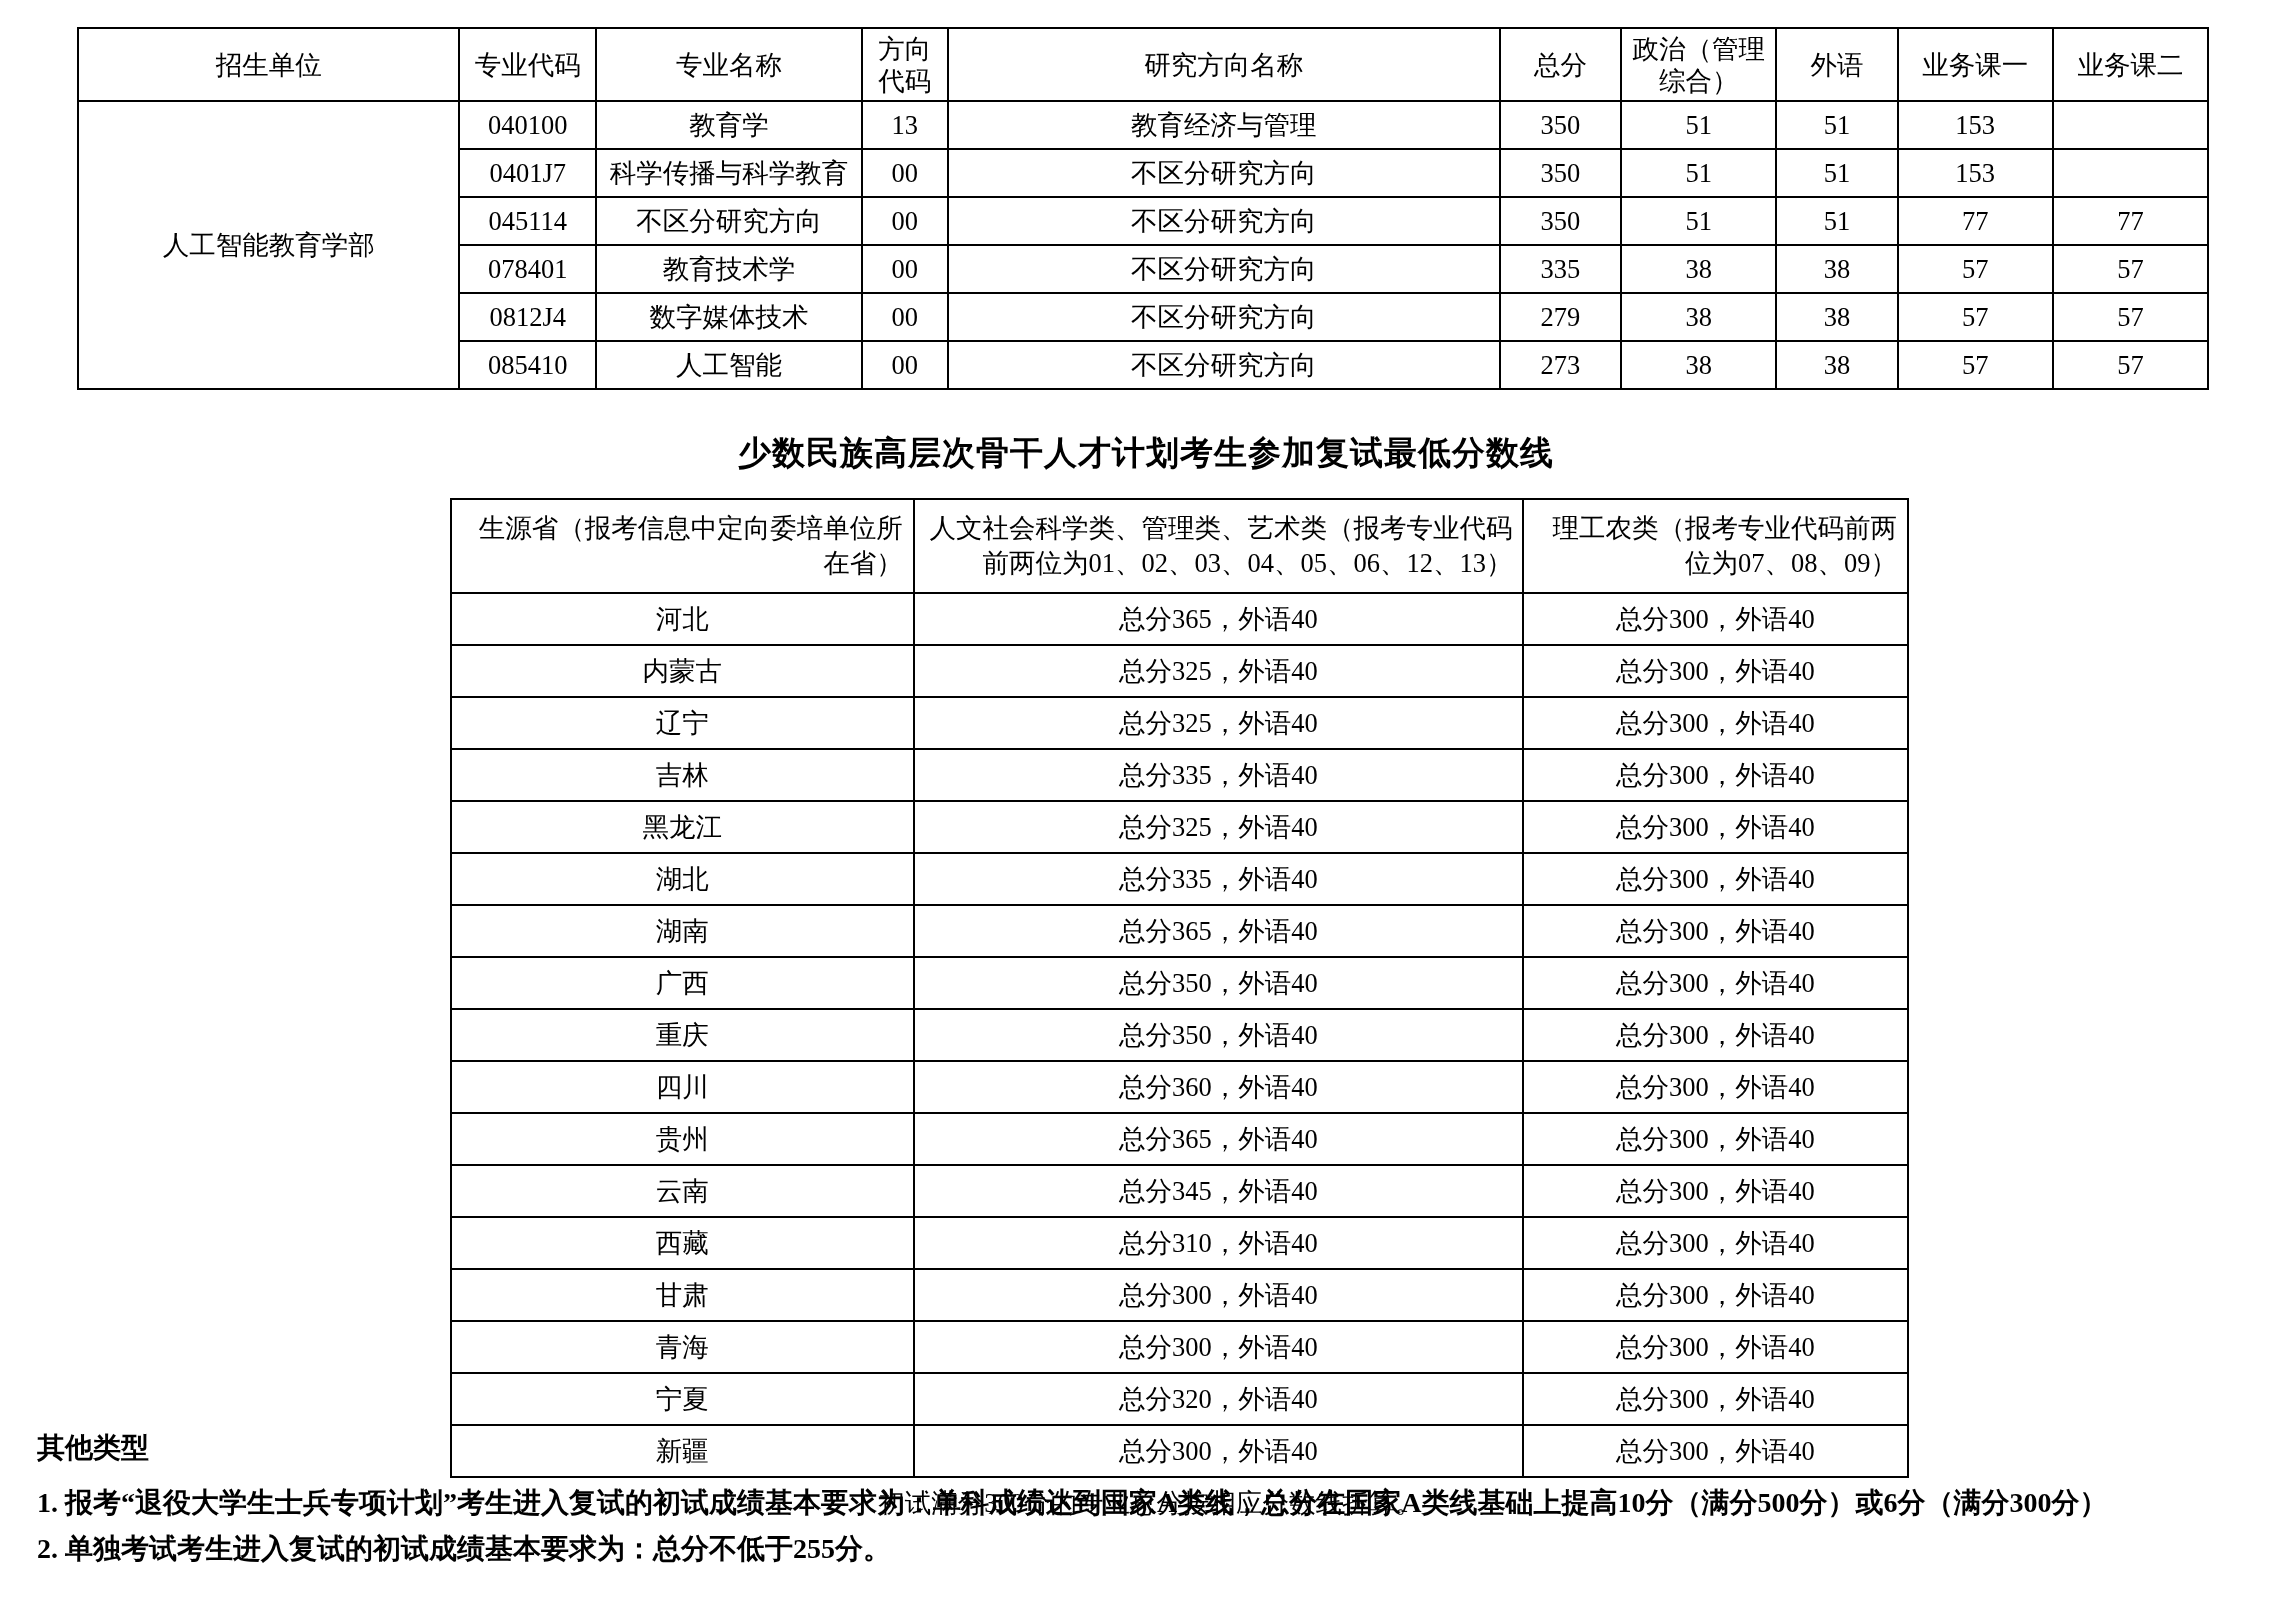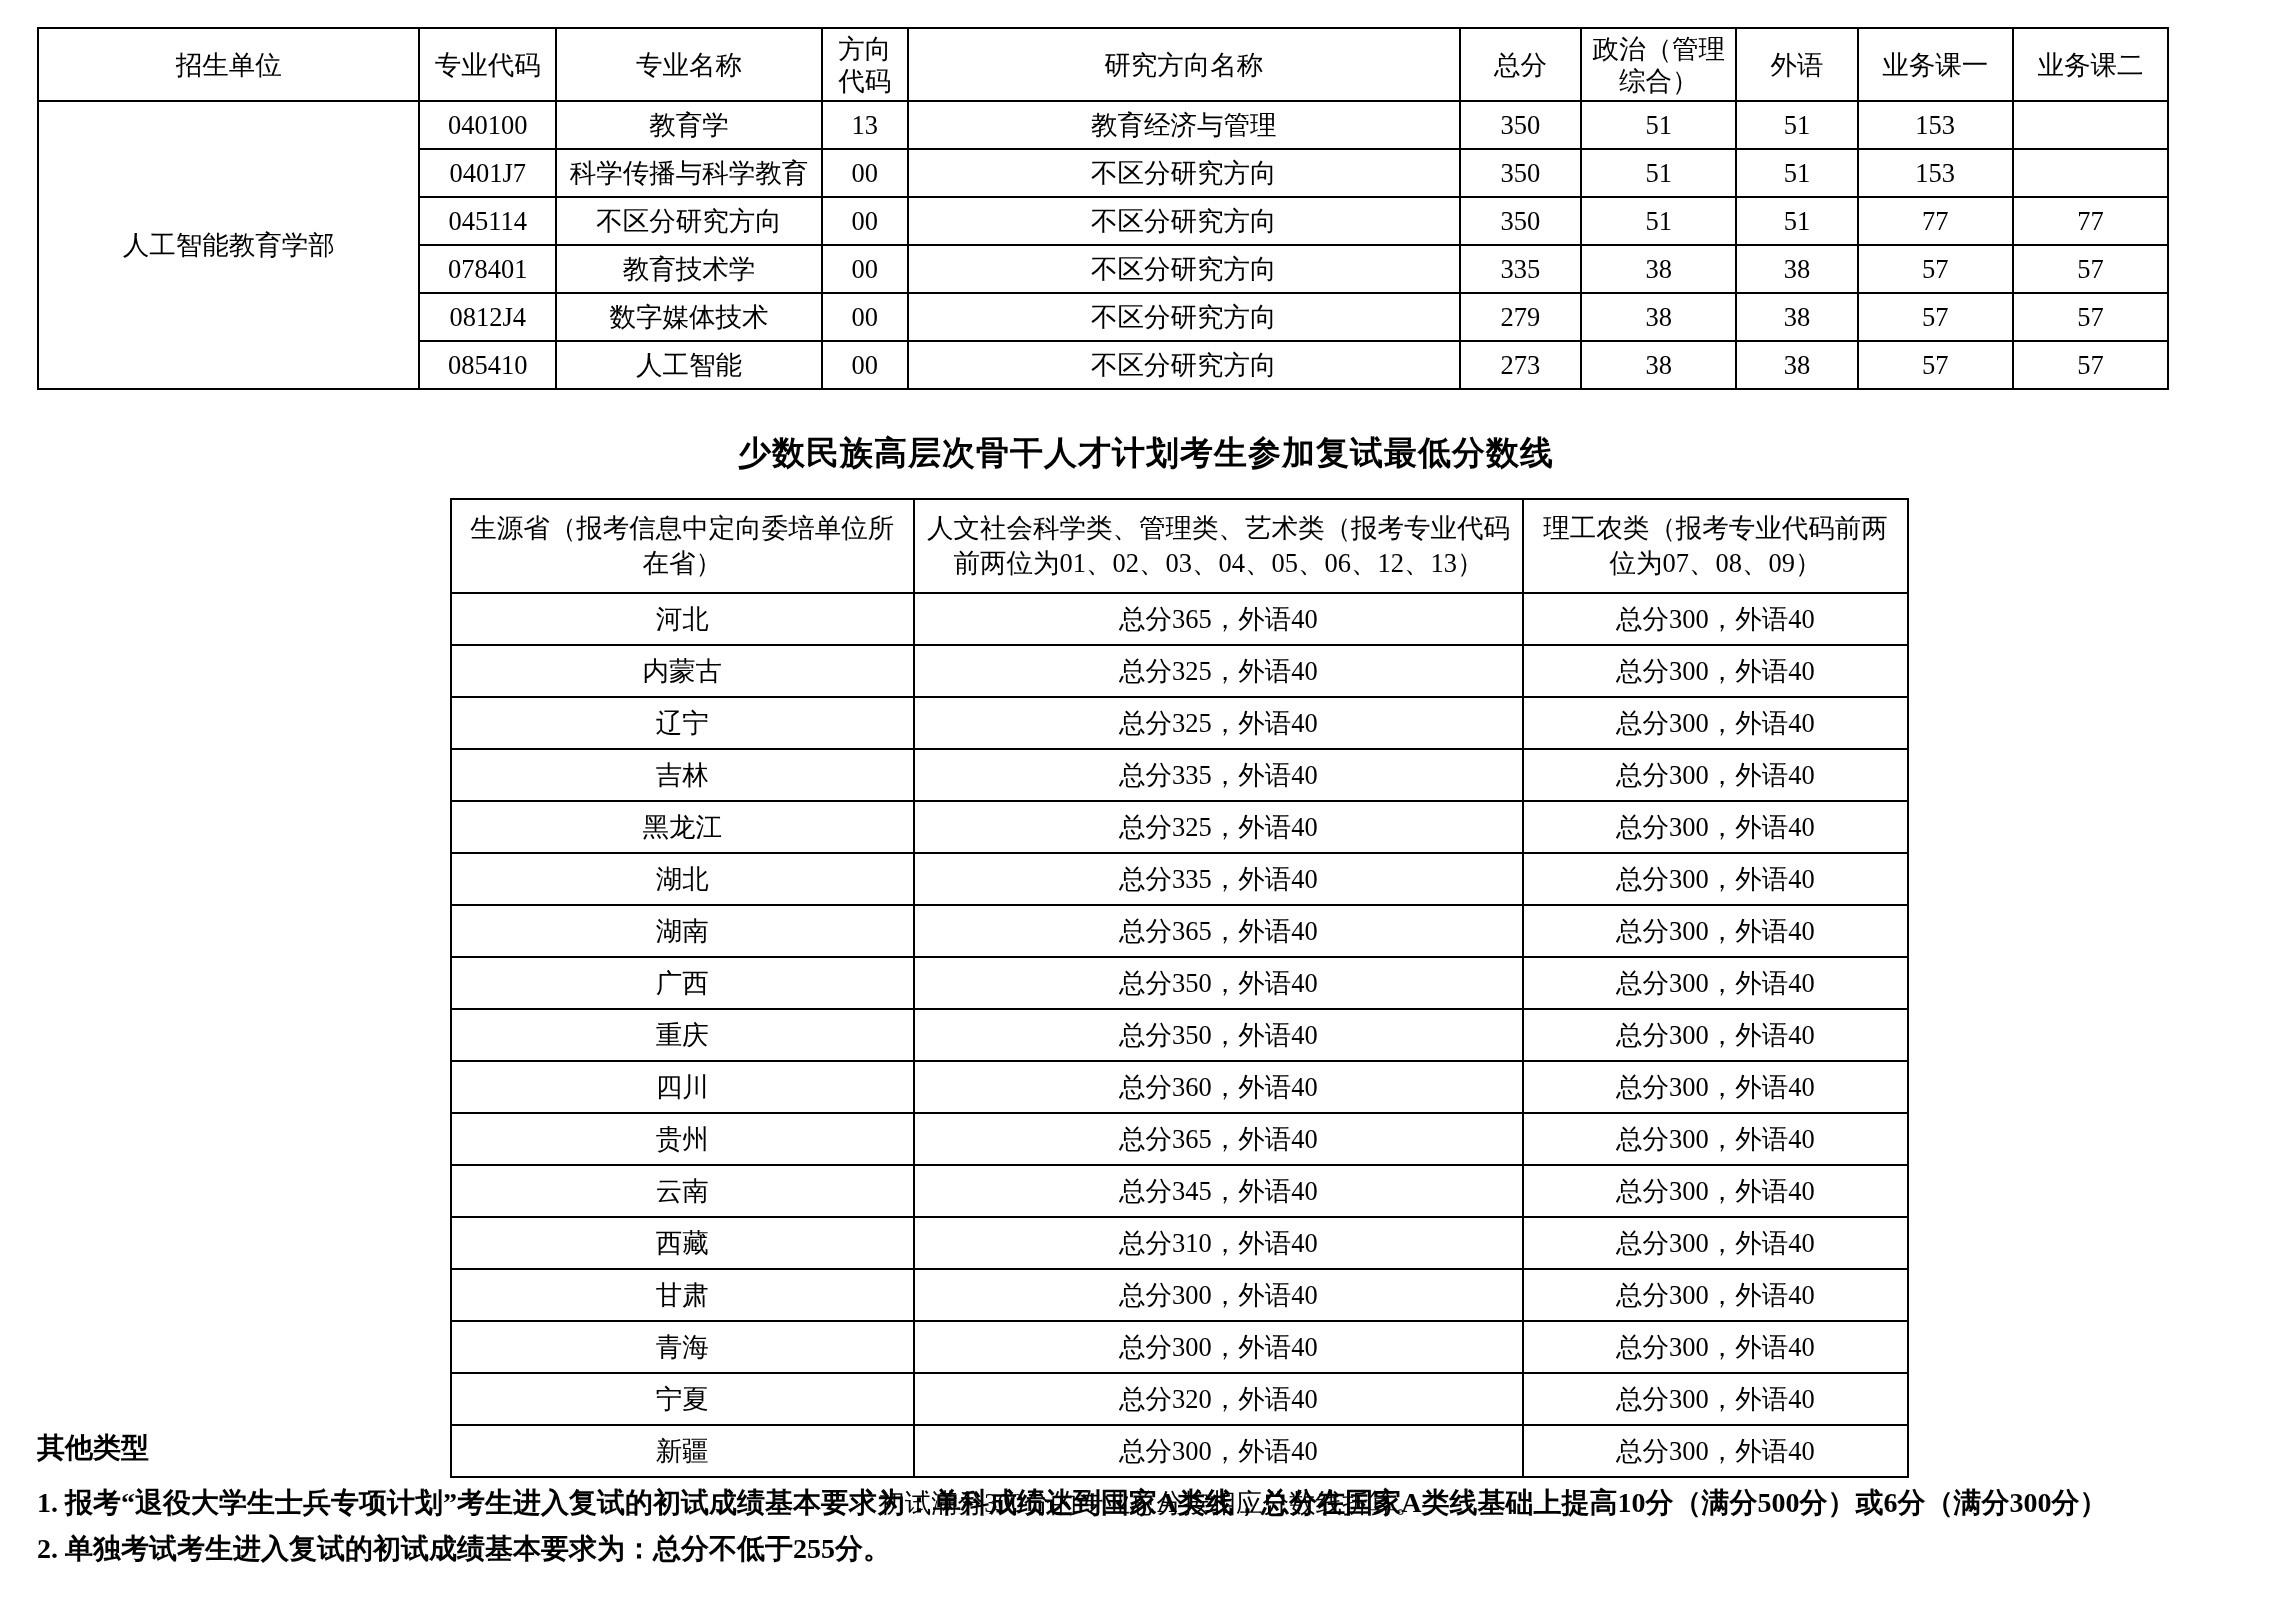--- a/index.html
+++ b/index.html
@@ -20,20 +20,21 @@
   #table-programs-wrap {
     position: absolute;
     left: 37px;
     top: 27.4px;
     width: 2132px;
   }
   table.grid {
     border-collapse: collapse;
     table-layout: fixed;
     width: 100%;
+    margin-left: 40px;
   }
   table.grid td, table.grid th {
     border: 2px solid #000000;
     padding: 0 7.8px;
     font-weight: normal;
     vertical-align: middle;
     font-size: 26.5px;
     line-height: 1.22;
   }
   table.grid th {
@@ -88,21 +89,21 @@
   }
   table.grid2 th, table.grid2 td {
     border: 2px solid #000000;
     font-weight: normal;
     font-size: 26.5px;
     vertical-align: middle;
     padding: 2px 9.8px;
   }
   table.grid2 th {
     height: 88px;
-    text-align: center;
+    text-align: right;
     line-height: 1.32;
   }
   table.grid2 td {
     height: 46px;
     text-align: center;
     border-radius: 26px;
   }
   .mc-prov  { width: 441px; }
   .mc-hum   { width: 588px; }
   .mc-sci   { width: 363px; }

